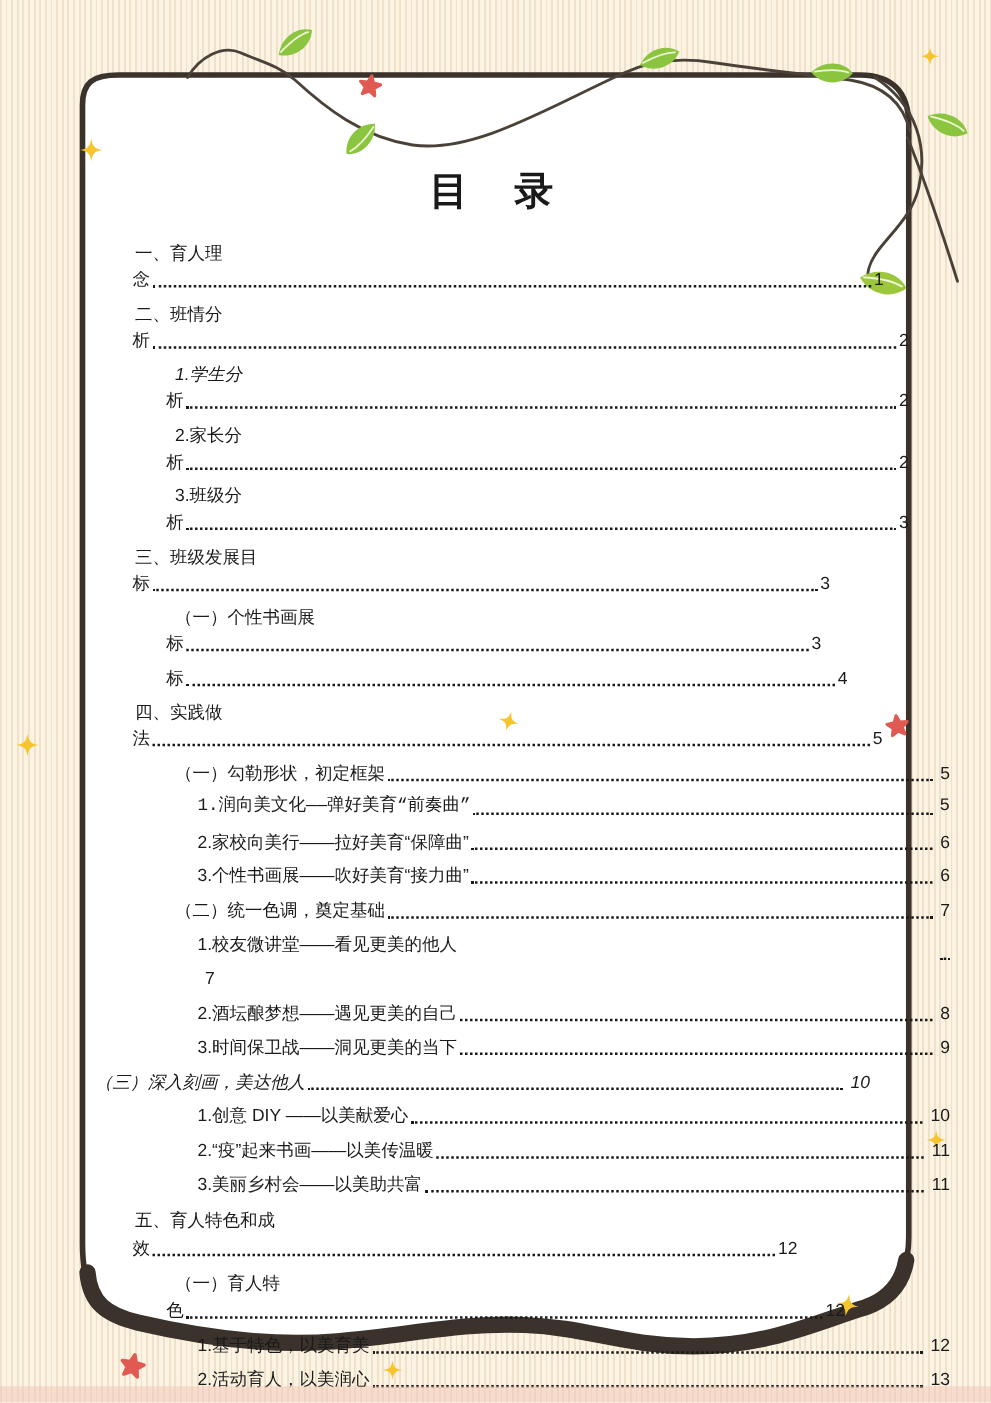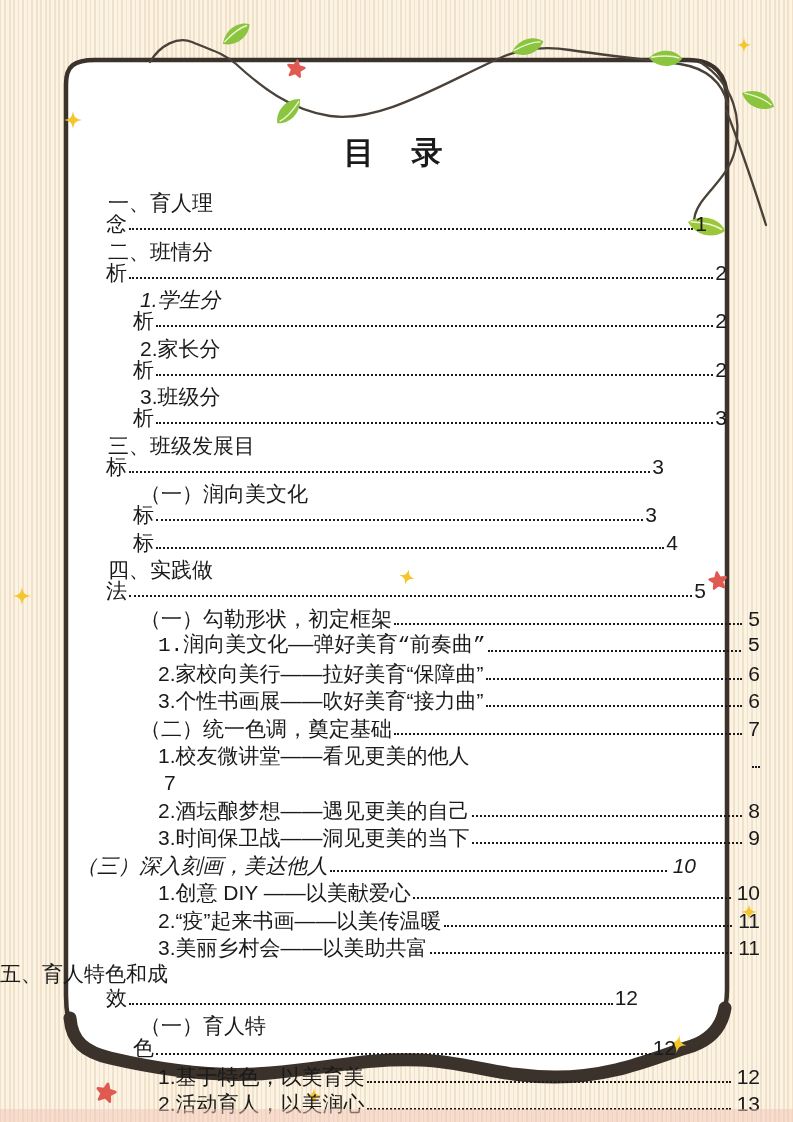--- a/index.html
+++ b/index.html
@@ -18,21 +18,21 @@
     background:rgba(242,197,183,.5);pointer-events:none;z-index:3;
   }
   .decor{position:absolute;left:0;top:0;z-index:1;}
   .content{position:absolute;inset:0;z-index:2;}
   .title{
     position:absolute;top:132px;left:62px;width:665px;margin:0;
     text-align:center;font-size:31px;font-weight:700;
     letter-spacing:3px;color:var(--text,#1a1a1a);
   }
   .toc{position:absolute;left:0;top:192px;width:793px;}
-  .entry{margin:0 0 6.5px 0;font-size:21px;font-weight:500;line-height:21px;text-align:center;}
+  .entry{margin:0 0 6.5px 0;font-size:14px;font-weight:500;line-height:21px;text-align:center;}
   .entry.loose{line-height:22px;}
   .line{display:flex;align-items:baseline;}
   .t{white-space:pre;}
   .dots{
     flex:1 1 auto;align-self:flex-end;height:0;
     border-bottom:2.6px dotted var(--text,#1a1a1a);
     margin:0 0 4px 2px;min-width:8px;
   }
   .pg{padding-left:2px;white-space:pre;}
   .pg.gap{padding-left:6px;}
@@ -174,21 +174,21 @@
             <span class="t">三、班级发展目</span>
           </div>
           <div class="line" style="margin-left: 106px; width: 558px;">
             <span class="t">标</span>
             <span class="dots"></span>
             <span class="pg">3</span>
           </div>
         </div>
         <div class="entry">
           <div class="line" style="margin-left: 140px;">
-            <span class="t">（一）润向美文化</span>
+            <span class="t">（一）个性书画展</span>
           </div>
           <div class="line" style="margin-left: 133px; width: 524px;">
             <span class="t">标</span>
             <span class="dots"></span>
             <span class="pg">3</span>
           </div>
         </div>
         <div class="entry">
           <div class="line" style="margin-left: 133px; width: 545px;">
             <span class="t">标</span>
@@ -284,21 +284,21 @@
           </div>
         </div>
         <div class="entry">
           <div class="line" style="margin-left: 158px; width: 602px;">
             <span class="t">3.美丽乡村会——以美助共富</span>
             <span class="dots"></span>
             <span class="pg gap">11</span>
           </div>
         </div>
         <div class="entry loose">
-          <div class="line" style=" font-family: Liberation Mono, monospace;">
+          <div class="line" style="margin-left: 108px;">
             <span class="t">五、育人特色和成</span>
           </div>
           <div class="line" style="margin-left: 106px; width: 532px;">
             <span class="t">效</span>
             <span class="dots"></span>
             <span class="pg">12</span>
           </div>
         </div>
         <div class="entry loose">
           <div class="line" style="margin-left: 140px;">

